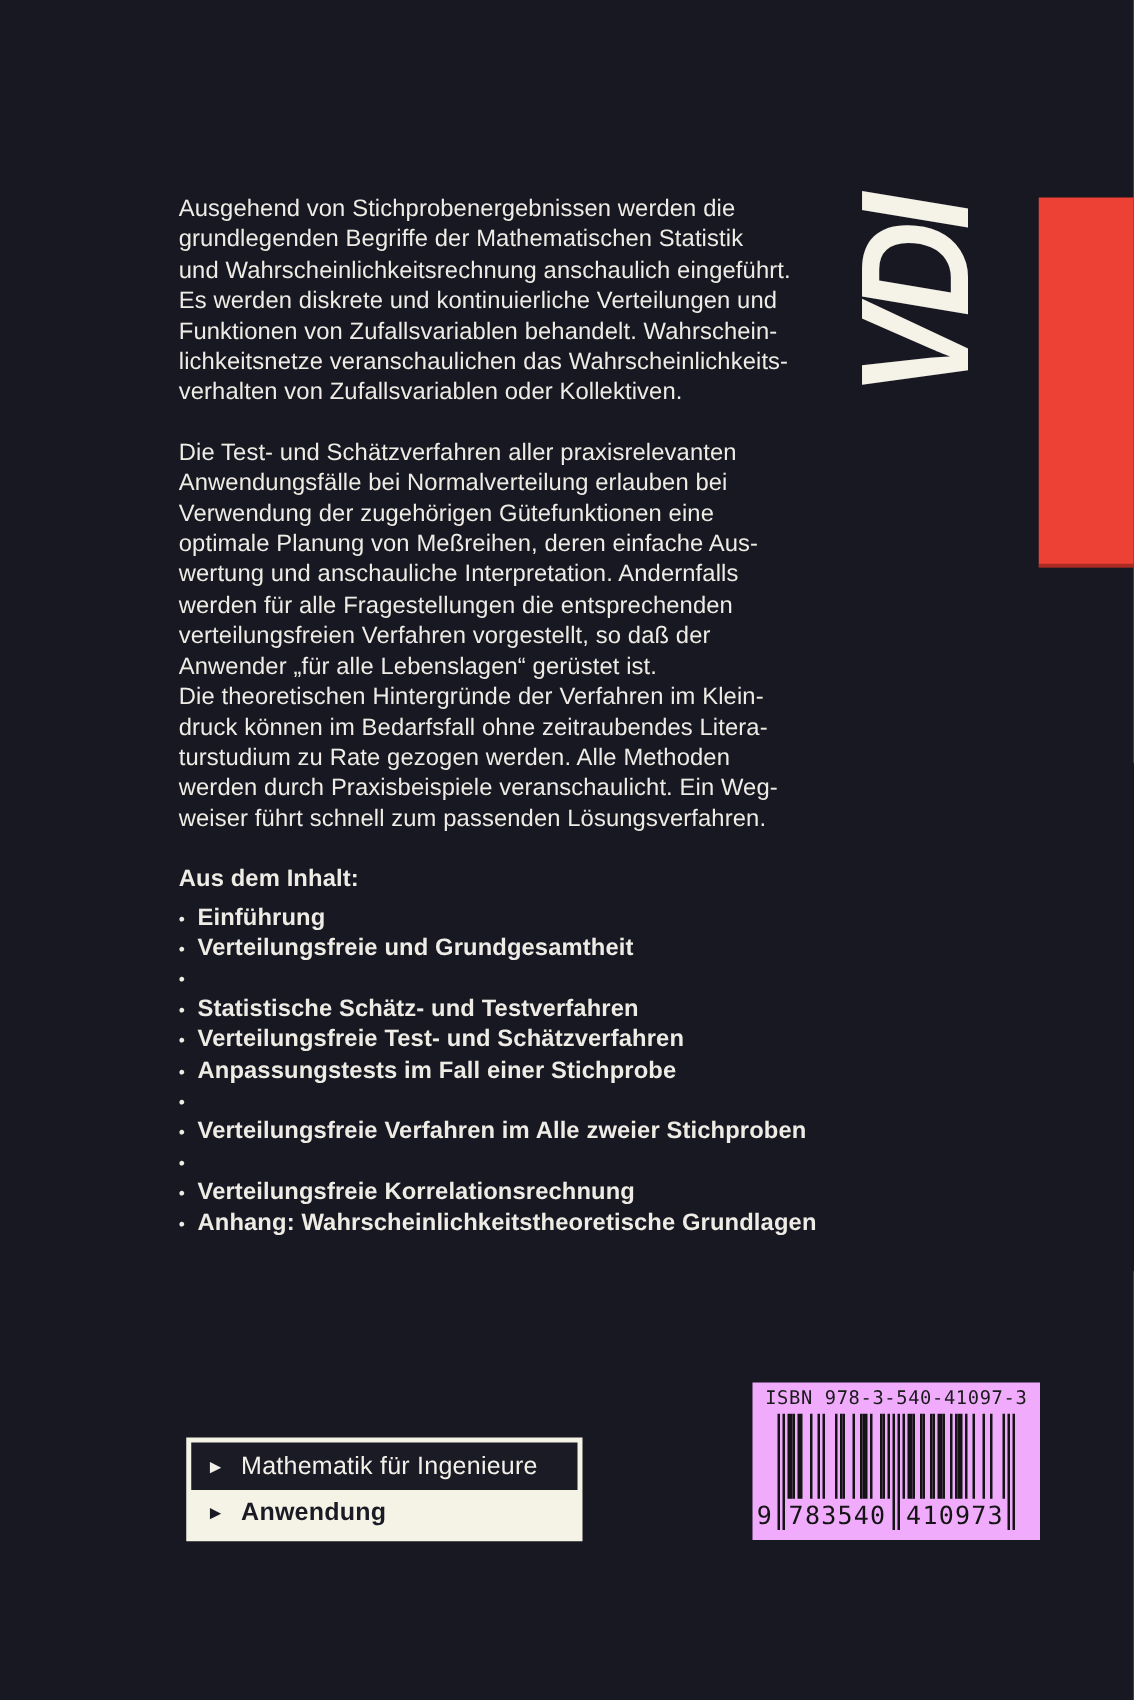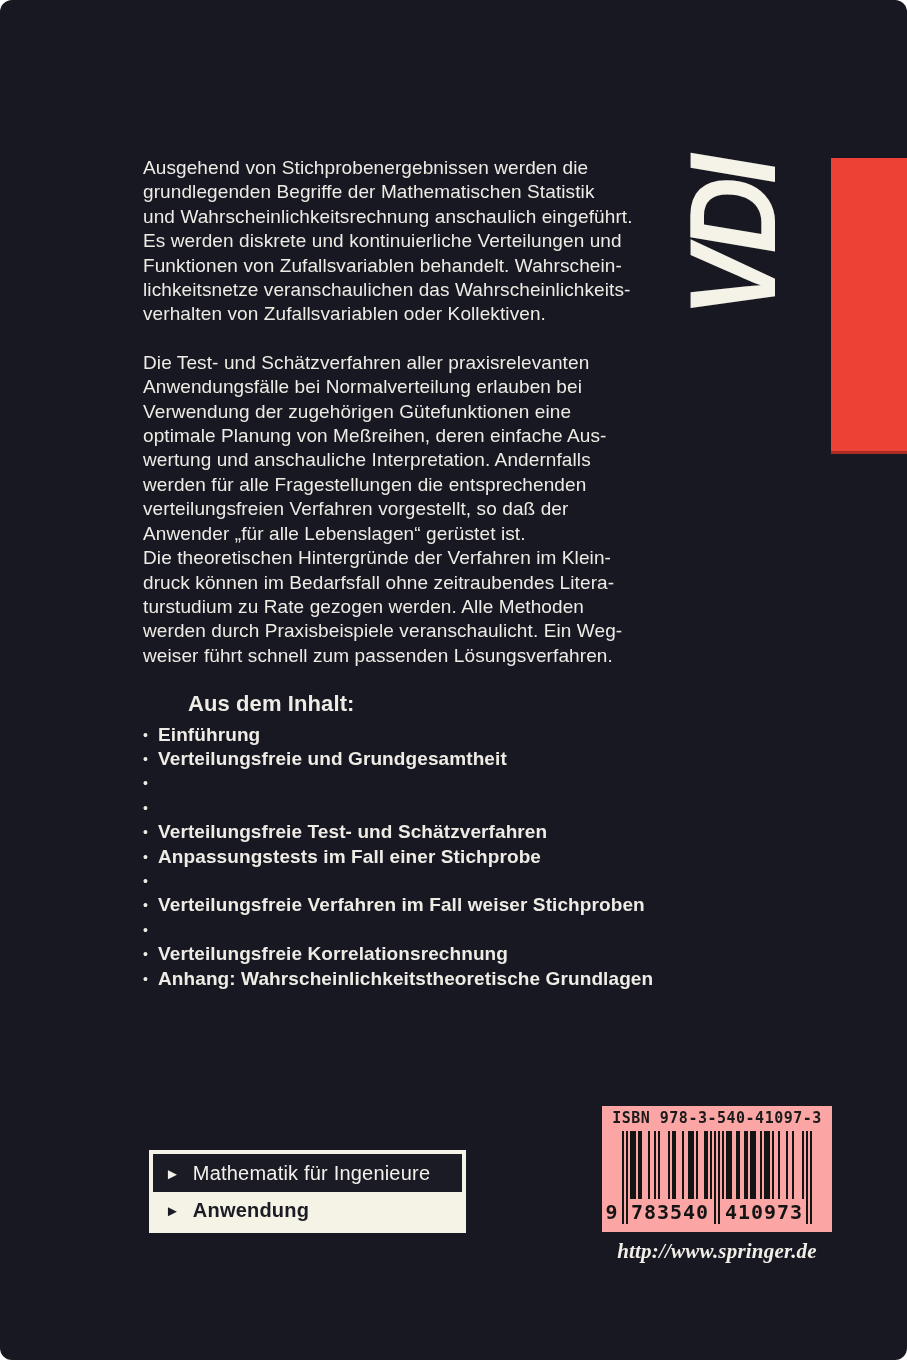--- a/index.html
+++ b/index.html
@@ -2,33 +2,32 @@
 <html><head>
 <meta charset="utf-8">
 <style>
   html,body{margin:0;padding:0;}
   .page{
     position:relative;
     width:907px;height:1360px;
     background:#181822;
     overflow:hidden;
     font-family:"Liberation Sans", sans-serif;
-    border-radius:12px;
   }
 
   
   .blurb{
     position:absolute;left:143px;top:156px;width:560px;
     color:#eeece5;font-size:19px;line-height:24.4px;
     letter-spacing:0.1px;
   }
   .blurb p{margin:0;white-space:pre-line;}
   .blurb p + p{margin-top:24px;}
   .inhalt-heading{
-    margin-top:24px;font-weight:bold;font-size:22px;line-height:24.4px;margin-left:45px;
+    margin-top:24px;font-weight:bold;font-size:19px;line-height:24.4px;
   }
   .inhalt-list{margin-top:6px;}
   .inhalt-item{display:flex;align-items:flex-start;}
   .inhalt-item .bullet{
     width:15px;flex:0 0 15px;font-size:14px;line-height:24.4px;
   }
   .inhalt-item .item-text{white-space:pre-line;font-weight:bold;}
 
   
   .vdi-logo{position:absolute;left:686px;top:155px;width:92px;height:168px;}
@@ -130,39 +129,40 @@
           <span class="bullet">•</span>
           <span class="item-text">Verteilungsfreie und Grundgesamtheit</span>
         </div>
 
         <div class="inhalt-item">
           <span class="bullet">•</span>
         </div>
 
         <div class="inhalt-item">
           <span class="bullet">•</span>
+          <span class="item-text">Statistische Schätz- und Testverfahren</span>
         </div>
 
         <div class="inhalt-item">
           <span class="bullet">•</span>
           <span class="item-text">Verteilungsfreie Test- und Schätzverfahren</span>
         </div>
 
         <div class="inhalt-item">
           <span class="bullet">•</span>
           <span class="item-text">Anpassungstests im Fall einer Stichprobe</span>
         </div>
 
         <div class="inhalt-item">
           <span class="bullet">•</span>
         </div>
 
         <div class="inhalt-item">
           <span class="bullet">•</span>
-          <span class="item-text">Verteilungsfreie Verfahren im Fall weiser Stichproben</span>
+          <span class="item-text">Verteilungsfreie Verfahren im Alle zweier Stichproben</span>
         </div>
 
         <div class="inhalt-item">
           <span class="bullet">•</span>
         </div>
 
         <div class="inhalt-item">
           <span class="bullet">•</span>
           <span class="item-text">Verteilungsfreie Korrelationsrechnung</span>
         </div>
@@ -185,21 +185,21 @@
     <div class="series-row dark">
       <span class="arrow">►</span>
       <span class="series-label">Mathematik für Ingenieure</span>
     </div>
     <div class="series-row light">
       <span class="arrow">►</span>
       <span class="series-label">Anwendung</span>
     </div>
   </div>
 
-  <div class="barcode-box" style="background: #fca5a5; font-weight: bold;">
+  <div class="barcode-box" style="background: #f0abfc;">
     <div class="isbn-label">ISBN 978-3-540-41097-3</div>
     <div class="bars">
         <div class="bar guard" style="left: 0px; background: rgb(20, 20, 20);"></div>
         <div class="bar guard" style="left: 4px; background: rgb(20, 20, 20);"></div>
         <div class="bar" style="left: 8px; background: rgb(20, 20, 20);"></div>
         <div class="bar" style="left: 10px; background: rgb(20, 20, 20);"></div>
         <div class="bar" style="left: 12px; background: rgb(20, 20, 20);"></div>
         <div class="bar" style="left: 16px; background: rgb(20, 20, 20);"></div>
         <div class="bar" style="left: 18px; background: rgb(20, 20, 20);"></div>
         <div class="bar" style="left: 26px; background: rgb(20, 20, 20);"></div>
@@ -239,15 +239,14 @@
         <div class="bar" style="left: 170px; background: rgb(20, 20, 20);"></div>
         <div class="bar" style="left: 180px; background: rgb(20, 20, 20);"></div>
         <div class="bar guard" style="left: 184px; background: rgb(20, 20, 20);"></div>
         <div class="bar guard" style="left: 188px; background: rgb(20, 20, 20);"></div>
       </div>
     <div class="bc-digit bc-d0">9</div>
     <div class="bc-digit bc-d1">783540</div>
     <div class="bc-digit bc-d2">410973</div>
   </div>
 
-  <div class="springer-url">http://www.springer.de</div>
 
 </div>
 
 </body></html>

